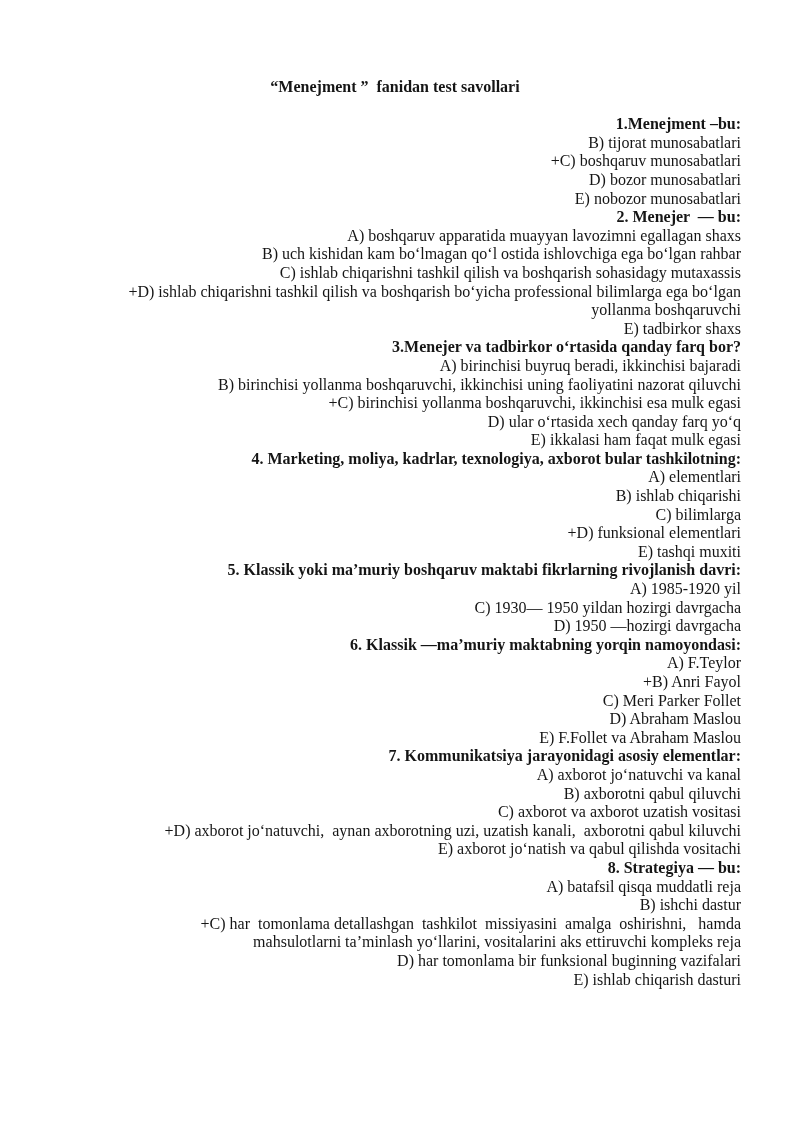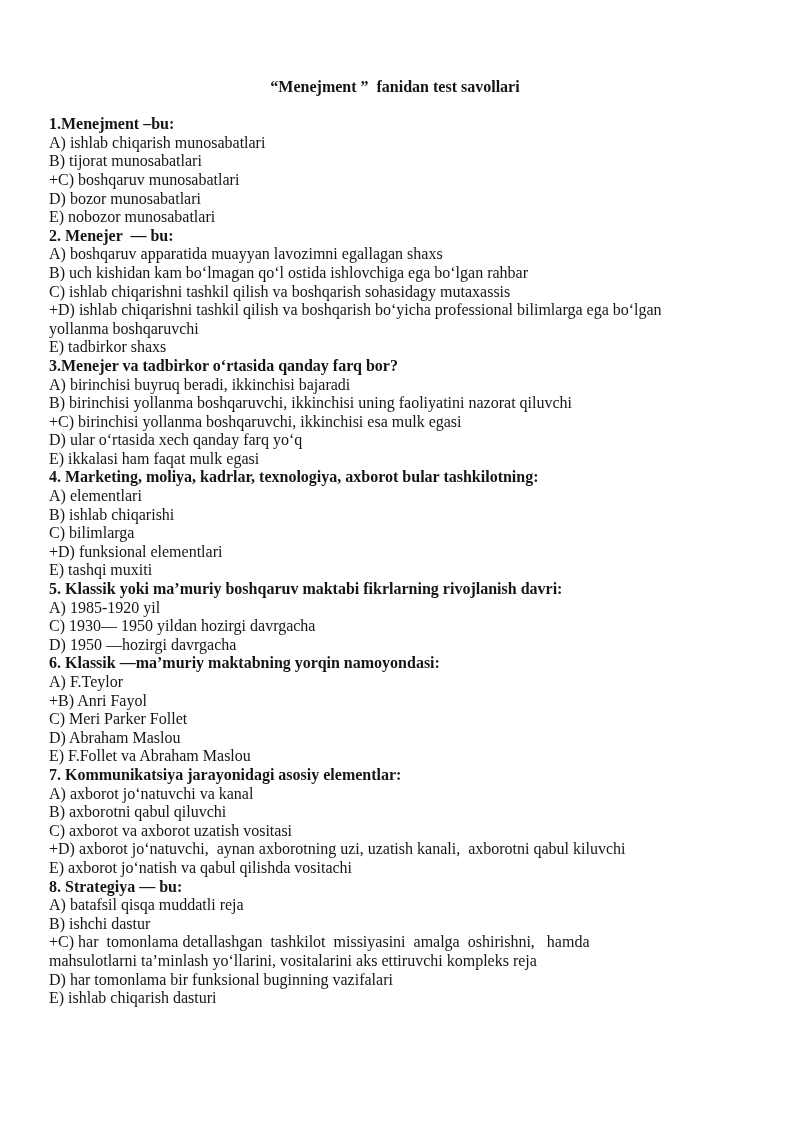--- a/index.html
+++ b/index.html
@@ -19,39 +19,38 @@
     line-height: 18.6px;
     padding: 78px 59px 0 49px;
     overflow: hidden;
   }
   .doc-title {
     font-weight: bold;
     text-align: center;
     margin: 0 0 18.6px 0;
     white-space: pre-wrap;
   }
-  .question { margin: 0; }
+  .question { margin: 0; text-align: right; }
   .q-title {
     font-weight: bold;
     white-space: pre-wrap;
   }
   .option {
     white-space: pre-wrap;
   }
 </style>
 </head>
 <body>
 
 <div class="page">
 
   <div class="doc-title">“Menejment ”  fanidan test savollari</div>
 
   <section class="question">
     <div class="q-title">1.Menejment –bu:</div>
-    <div class="option">A) ishlab chiqarish munosabatlari</div>
     <div class="option">B) tijorat munosabatlari</div>
     <div class="option">+C) boshqaruv munosabatlari</div>
     <div class="option">D) bozor munosabatlari</div>
     <div class="option">E) nobozor munosabatlari</div>
   </section>
 
   <section class="question">
     <div class="q-title">2. Menejer  — bu:</div>
     <div class="option">A) boshqaruv apparatida muayyan lavozimni egallagan shaxs</div>
     <div class="option">B) uch kishidan kam bo‘lmagan qo‘l ostida ishlovchiga ega bo‘lgan rahbar</div>

